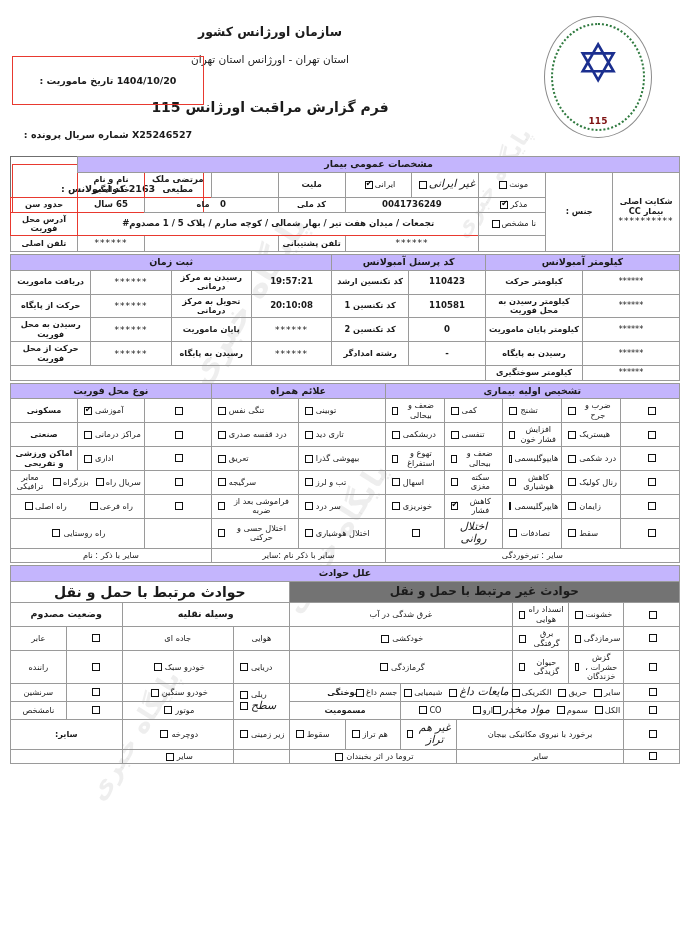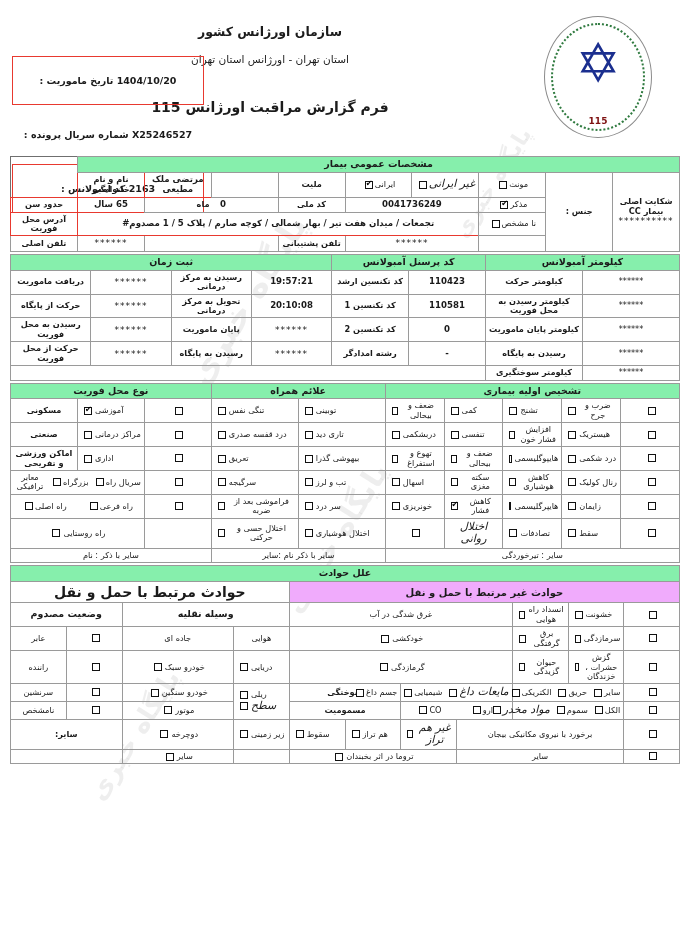--- a/index.html
+++ b/index.html
@@ -72,21 +72,21 @@
     font-size:8.2px;position:relative;z-index:2;
   }
   table.form td,table.form th{
     border:1px solid #9a9a9a;
     padding:2px 3px;
     vertical-align:middle;
     text-align:center;
     line-height:1.15;
   }
   .sec-title{
-    background:#86efac;font-weight:bold;font-size:9.5px;text-align:center;padding:3px;
+    background:#c4b5fd;font-weight:bold;font-size:9.5px;text-align:center;padding:3px;
   }
   .outer{border:1.4px solid #6f6f6f;margin-bottom:0;}
   .lbl{font-weight:bold;}
   .dots{letter-spacing:1px;font-size:9px;}
 
   
   .cb{
     display:inline-block;width:8px;height:8px;
     border:1.4px solid #111;background:#fff;
     vertical-align:middle;margin-left:3px;position:relative;
@@ -627,21 +627,21 @@
   </tbody>
     </table>
 
   <table class="form outer" style="margin-top:2px;">
     <tbody>
         <tr>
           <td colspan="12" class="sec-title">علل حوادث</td>
         </tr>
 
     <tr>
-      <td colspan="7" class="sec-title" style="background:#f0abfc;font-size:10px;width:63%">حوادث غیر مرتبط با حمل و نقل</td>
+      <td colspan="7" class="sec-title" style="background:#737373;font-size:12px;width:63%">حوادث غیر مرتبط با حمل و نقل</td>
       <td colspan="5" class="sec-title" style="background:#fff;font-size:14px;width:37%">حوادث مرتبط با حمل و نقل</td>
     </tr>
 
     <tr>
       <td style="width:4%"><span class="cb"></span></td>
       <td style="width:16%">
             <span class="cellopt">
               <span>خشونت</span>
               <span class="cb"></span>
             </span>

